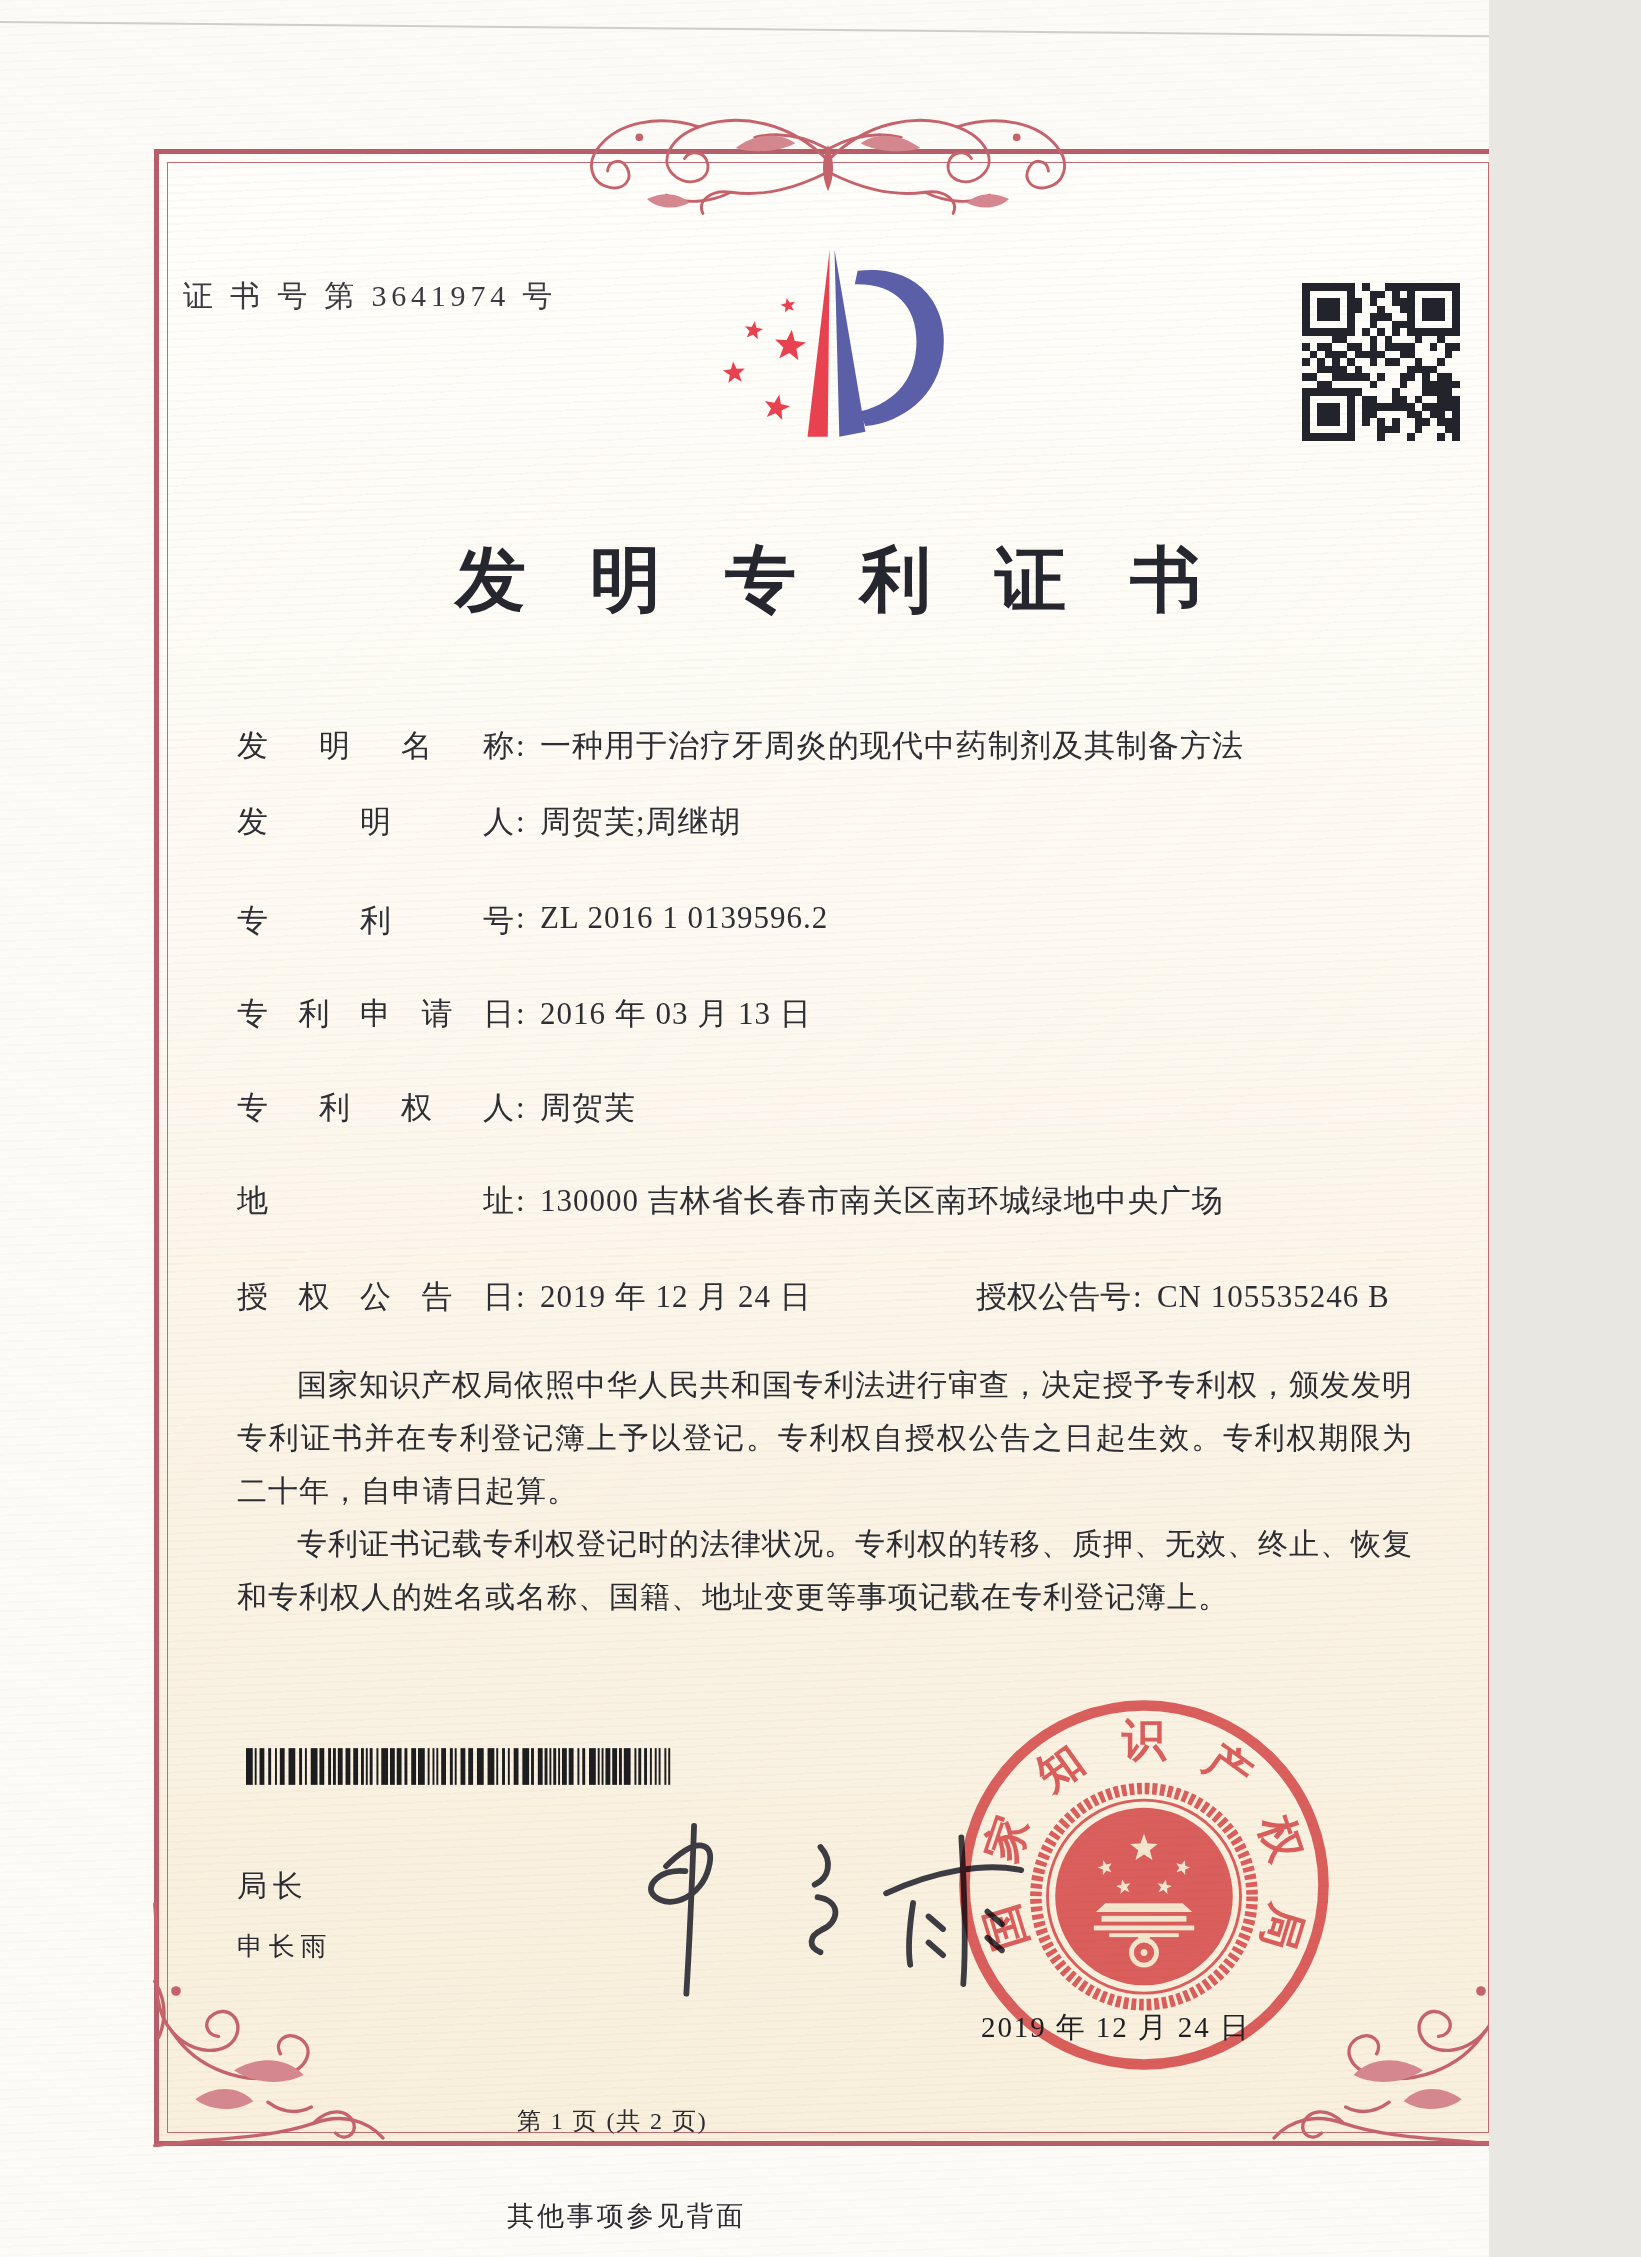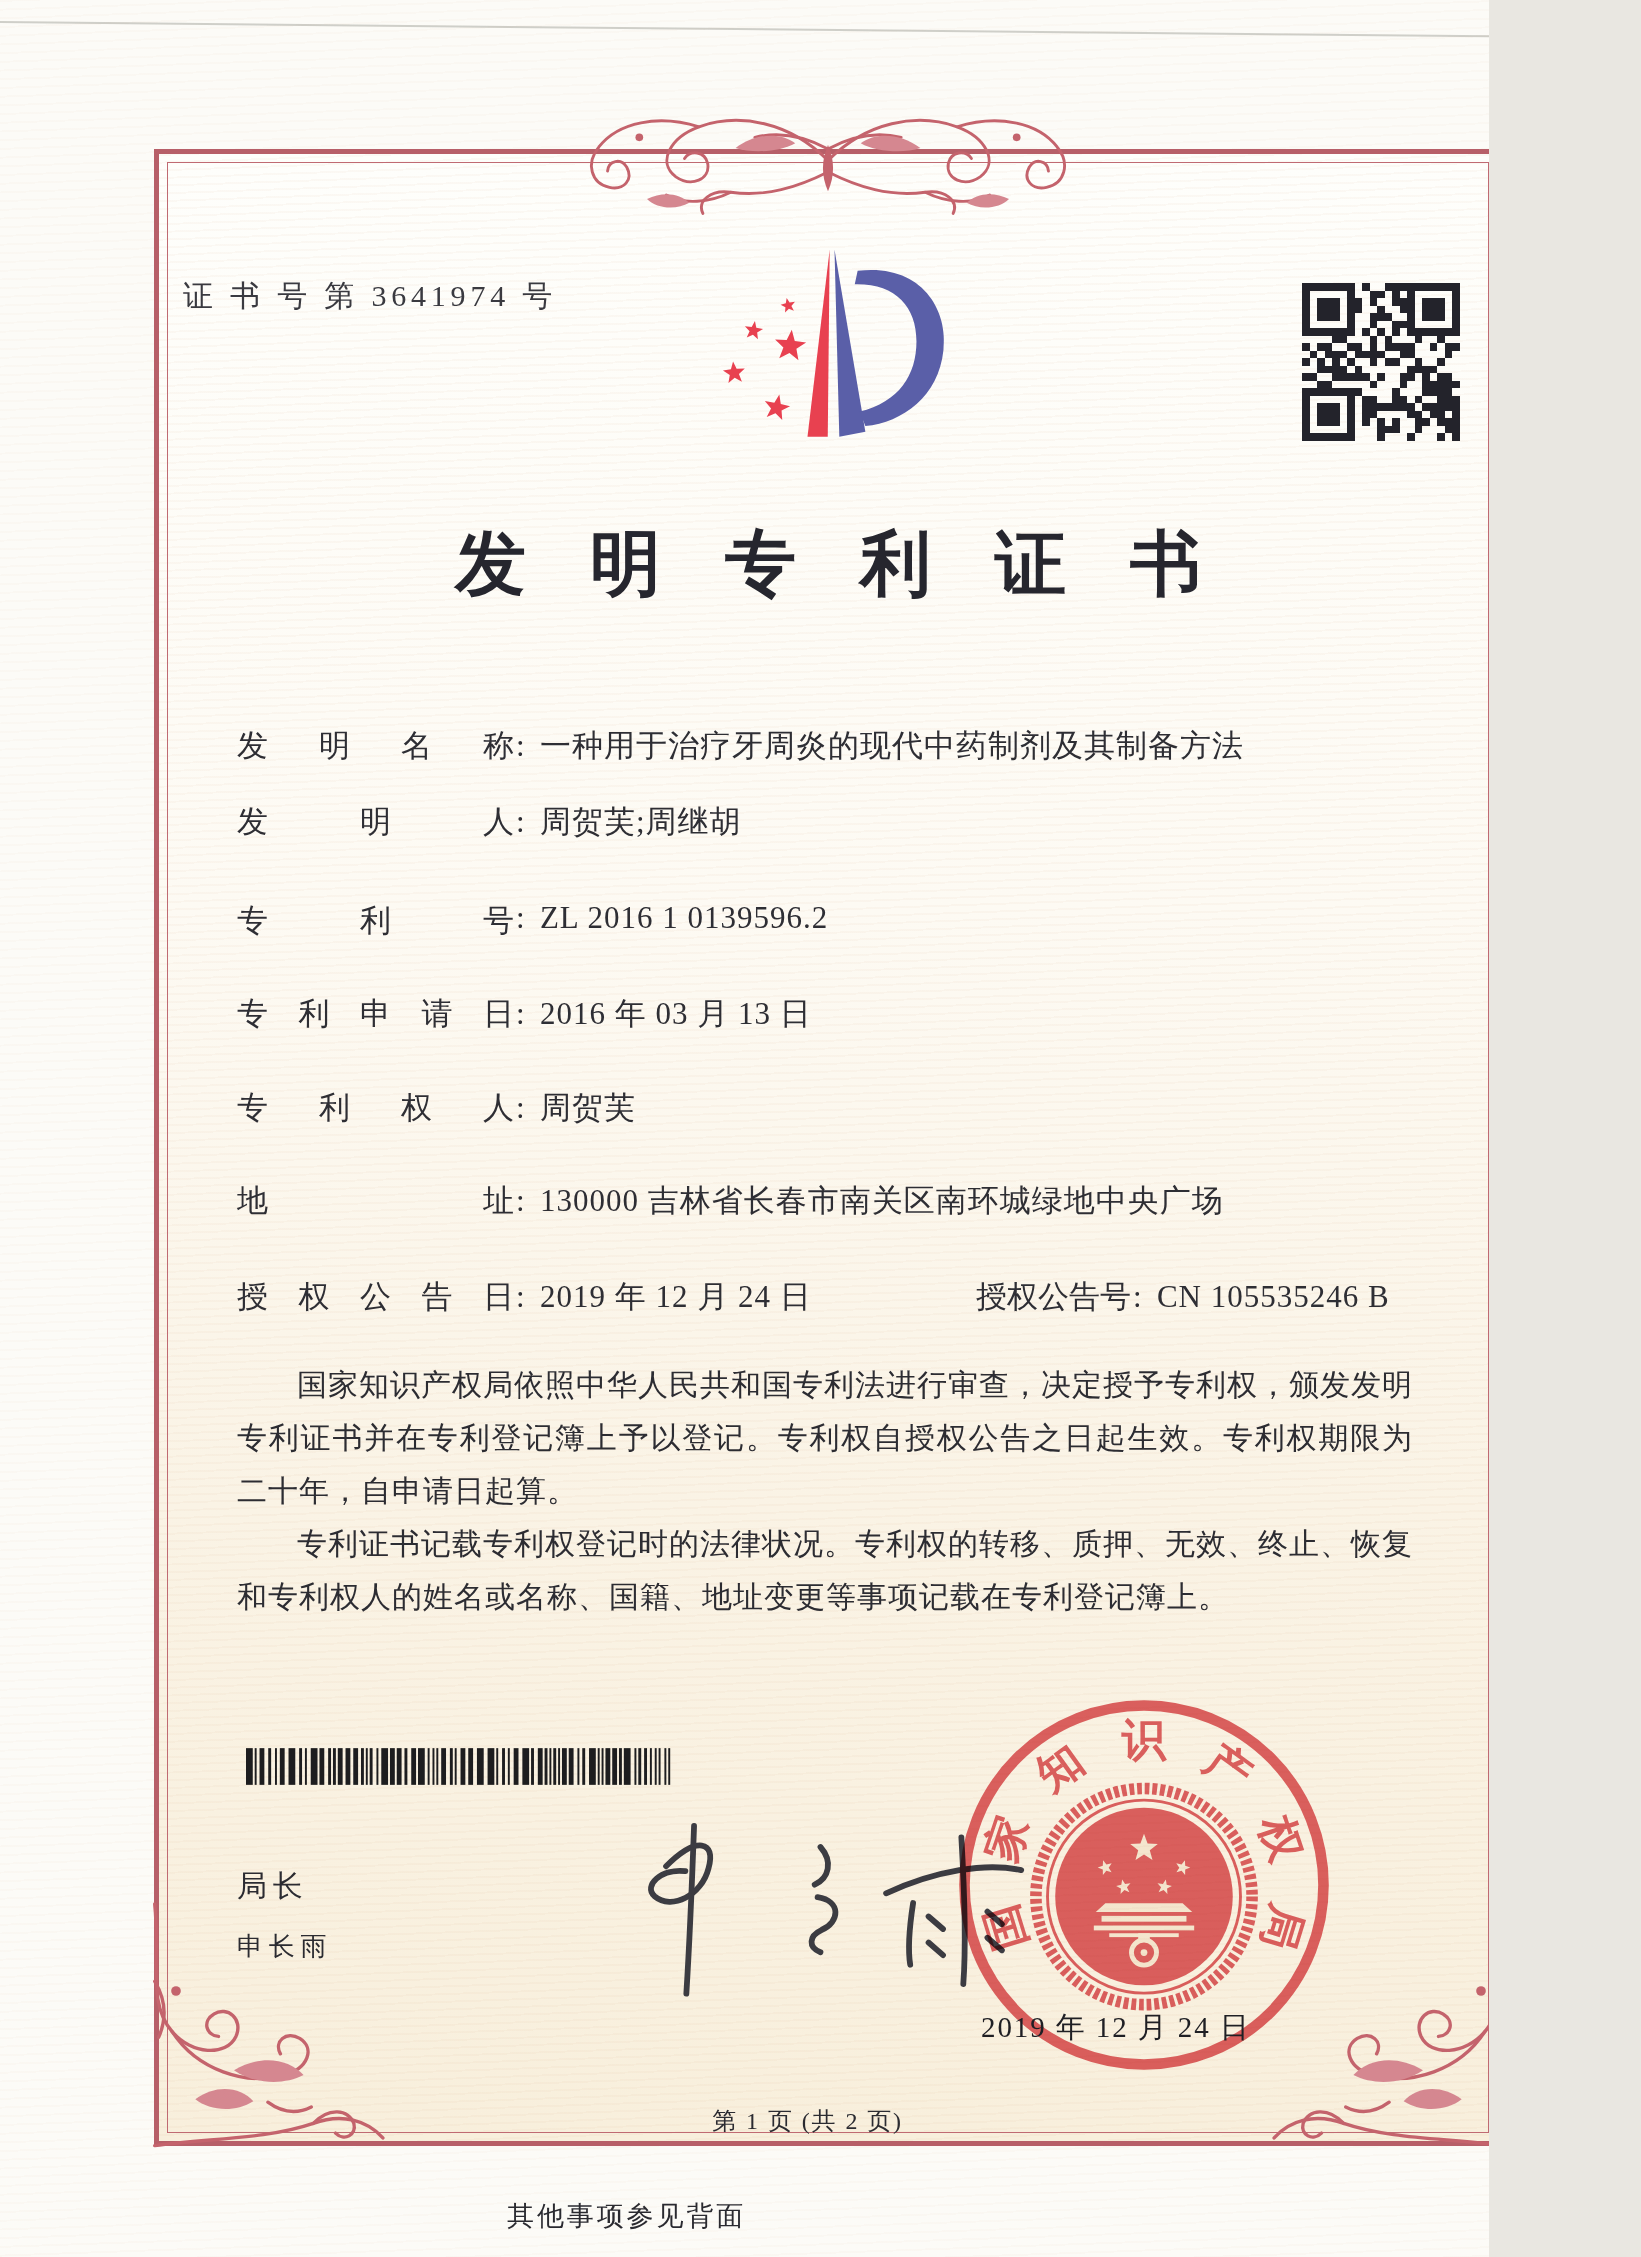--- a/index.html
+++ b/index.html
@@ -19,38 +19,38 @@
     left:154px;top:149px;width:1348px;height:1997px;
     border:5.8px solid #b75f68;box-sizing:border-box;
     background:
       repeating-linear-gradient(178deg, rgba(206,150,110,0.055) 0 1.9px, rgba(255,255,255,0) 1.9px 7.7px),
       linear-gradient(180deg,#fefefb 0%,#fdfaf3 38%,#faf3e5 68%,#f8efdc 100%);
   }
   #frame-inner{position:absolute;left:7.7px;top:7.7px;right:7.7px;bottom:7.7px;
     border:1.9px solid #c06a72;pointer-events:none;}
   
   #cert-no{left:183px;top:276px;font-size:30px;letter-spacing:4.8px;color:#3a3a40;}
-  #title{left:154px;top:517px;width:1348px;text-align:center;
+  #title{left:154px;top:533px;width:1348px;text-align:center;
     font-size:71px;font-weight:600;letter-spacing:64px;text-indent:64px;color:#26262e;}
   
   .row{left:237px;width:1188px;font-size:31px;white-space:nowrap;color:#2e2e34;}
   .lbl{display:inline-block;width:277px;text-align:justify;text-align-last:justify;
     vertical-align:top;}
   .sep{display:inline-block;margin-left:1.9px;}
   .val{display:inline-block;margin-left:15.4px;letter-spacing:1px;}
   .grant2{position:absolute;left:739px;top:0;}
   
   #paras{left:237px;top:1358px;width:1176px;}
   #paras p{margin:0;font-size:30px;line-height:53px;text-align:justify;
     text-indent:2em;letter-spacing:1px;color:#2c2c32;}
   
   #commissioner-title{left:237px;top:1866px;font-size:30px;letter-spacing:5.8px;}
   #commissioner-name{left:237px;top:1929px;font-size:26px;letter-spacing:5.8px;}
   #seal-date{left:981px;top:2008px;font-size:29px;letter-spacing:1.9px;color:#1f1f24;}
-  #page-info{left:517px;top:2105px;width:386px;text-align:right;font-size:24px;letter-spacing:1.9px;}
+  #page-info{left:517px;top:2105px;width:386px;text-align:left;font-size:24px;letter-spacing:1.9px;}
   #back-note{left:507px;top:2198px;width:415px;text-align:left;font-size:27px;letter-spacing:2.9px;color:#2a2a30;}
   svg{display:block;}
 </style>
 </head>
 <body>
 
 <div id="page">
 
   <div id="scan-edge" class="abs"></div>
 

